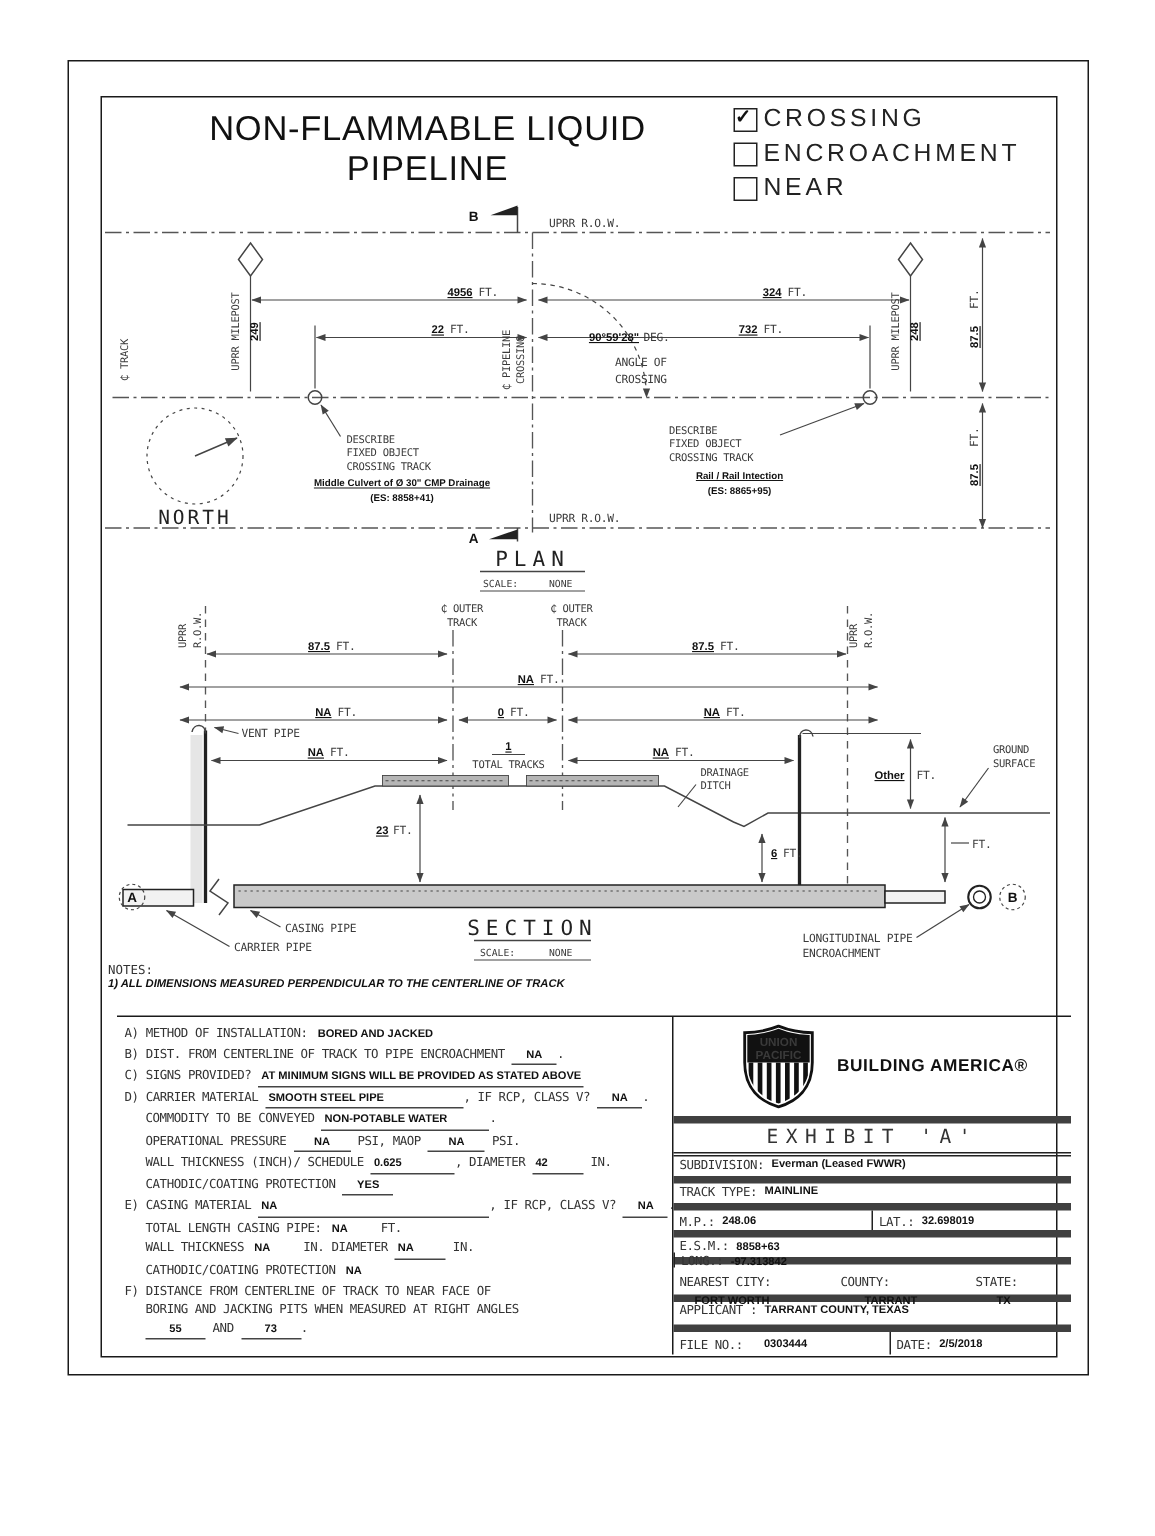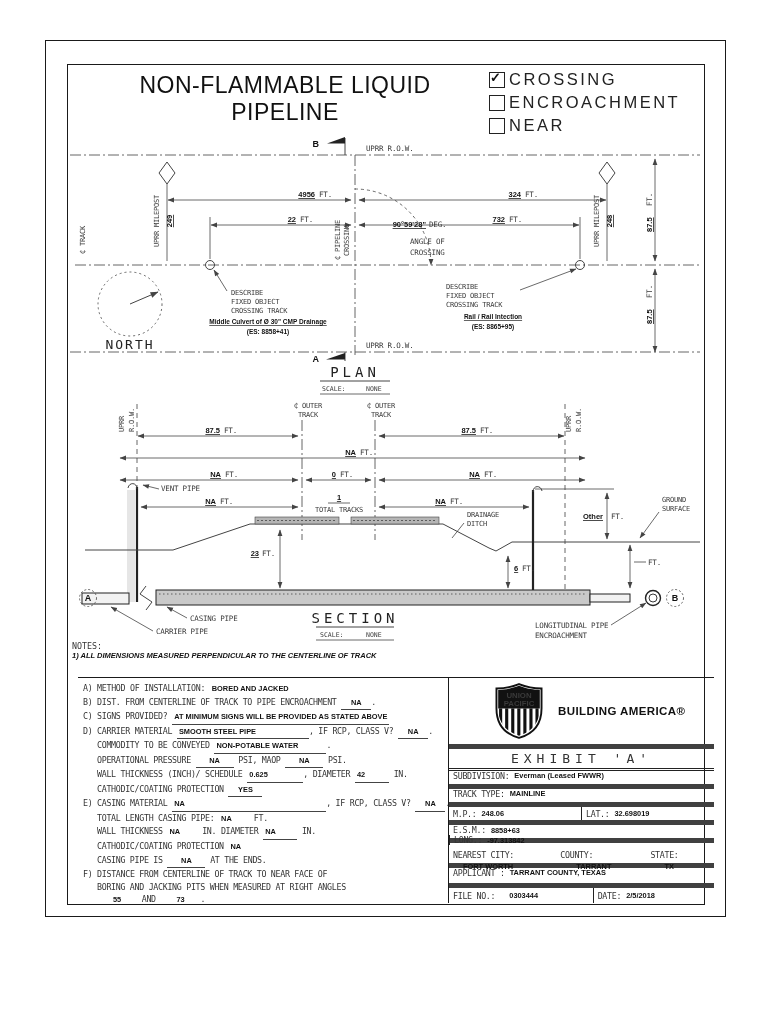--- a/index.html
+++ b/index.html
@@ -378,21 +378,20 @@
       <div class="fline"><span>C) SIGNS PROVIDED?</span> <span class="fval u">AT MINIMUM SIGNS WILL BE PROVIDED AS STATED ABOVE</span></div>
       <div class="fline"><span>D) CARRIER MATERIAL</span> <span class="fval u w128">SMOOTH STEEL PIPE</span><span>, IF RCP, CLASS V?</span> <span class="fval u w26 ctr">NA</span><span>.</span></div>
       <div class="fline ind"><span>COMMODITY TO BE CONVEYED</span> <span class="fval u w108">NON-POTABLE WATER</span><span>.</span></div>
       <div class="fline ind"><span>OPERATIONAL PRESSURE</span> <span class="fval u w34 ctr">NA</span> <span>PSI, MAOP</span> <span class="fval u w34 ctr">NA</span> <span>PSI.</span></div>
       <div class="fline ind"><span>WALL THICKNESS (INCH)/ SCHEDULE</span> <span class="fval u w52">0.625</span><span>, DIAMETER</span> <span class="fval u w30">42</span> <span>IN.</span></div>
       <div class="fline ind"><span>CATHODIC/COATING PROTECTION</span> <span class="fval u w30 ctr">YES</span></div>
       <div class="fline"><span>E) CASING MATERIAL</span> <span class="fval u w150">NA</span><span>, IF RCP, CLASS V?</span> <span class="fval u w26 ctr">NA</span><span>.</span></div>
       <div class="fline ind"><span>TOTAL LENGTH CASING PIPE:</span> <span class="fval w26">NA</span> <span>FT.</span></div>
       <div class="fline ind"><span>WALL THICKNESS</span> <span class="fval w26">NA</span> <span>IN. DIAMETER</span> <span class="fval u w30">NA</span> <span>IN.</span></div>
       <div class="fline ind"><span>CATHODIC/COATING PROTECTION</span> <span class="fval">NA</span></div>
-      <div class="fline ind"><span>CASING PIPE IS</span> <span class="fval u w34 ctr">NA</span> <span>AT THE ENDS.</span></div>
       <div class="fline"><span>F) DISTANCE FROM CENTERLINE OF TRACK TO NEAR FACE OF</span></div>
       <div class="fline ind"><span>BORING AND JACKING PITS WHEN MEASURED AT RIGHT ANGLES</span></div>
       <div class="fline ind"><span class="fval u w36 ctr">55</span> <span>AND</span> <span class="fval u w36 ctr">73</span><span>.</span></div>
     </div>
 
     <div class="panel">
       <div class="p-row p-logo">
         <svg width="52" height="58" viewBox="0 0 60 66">
           <defs>
             <clipPath id="shieldclip">

